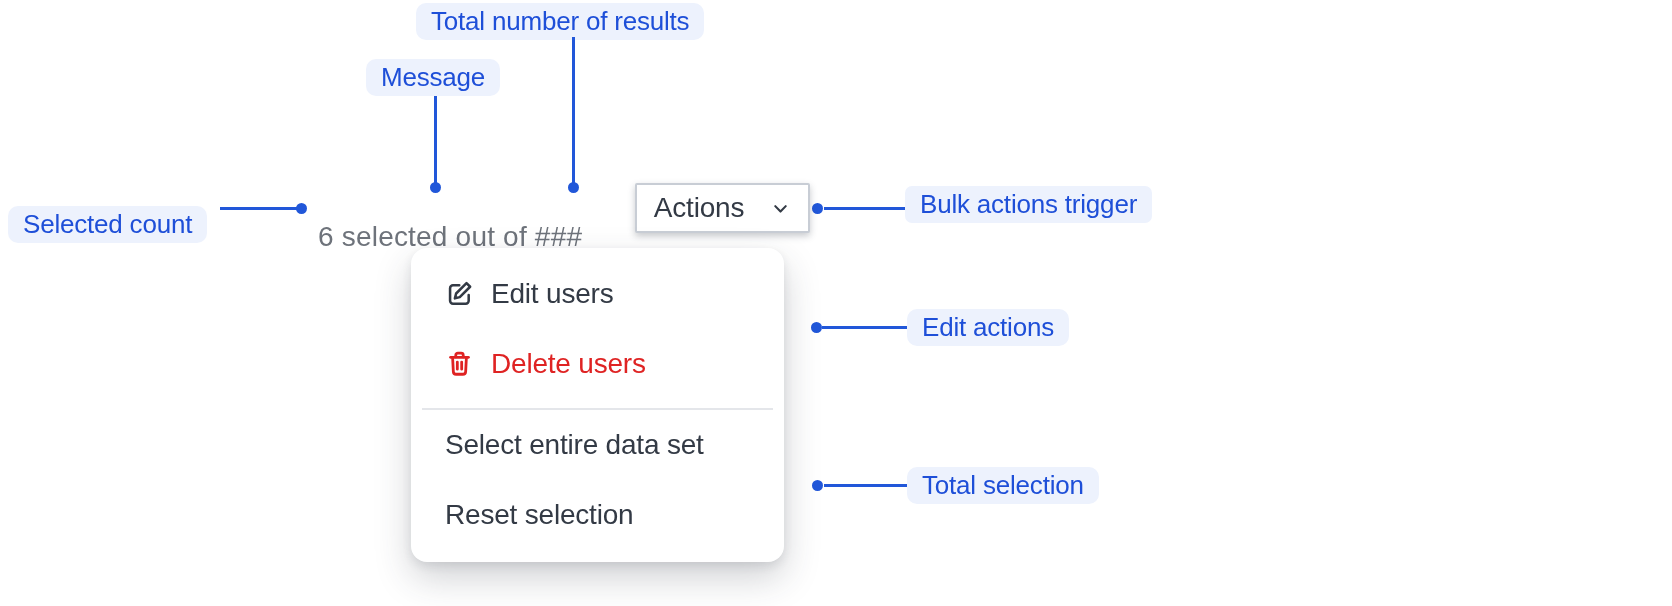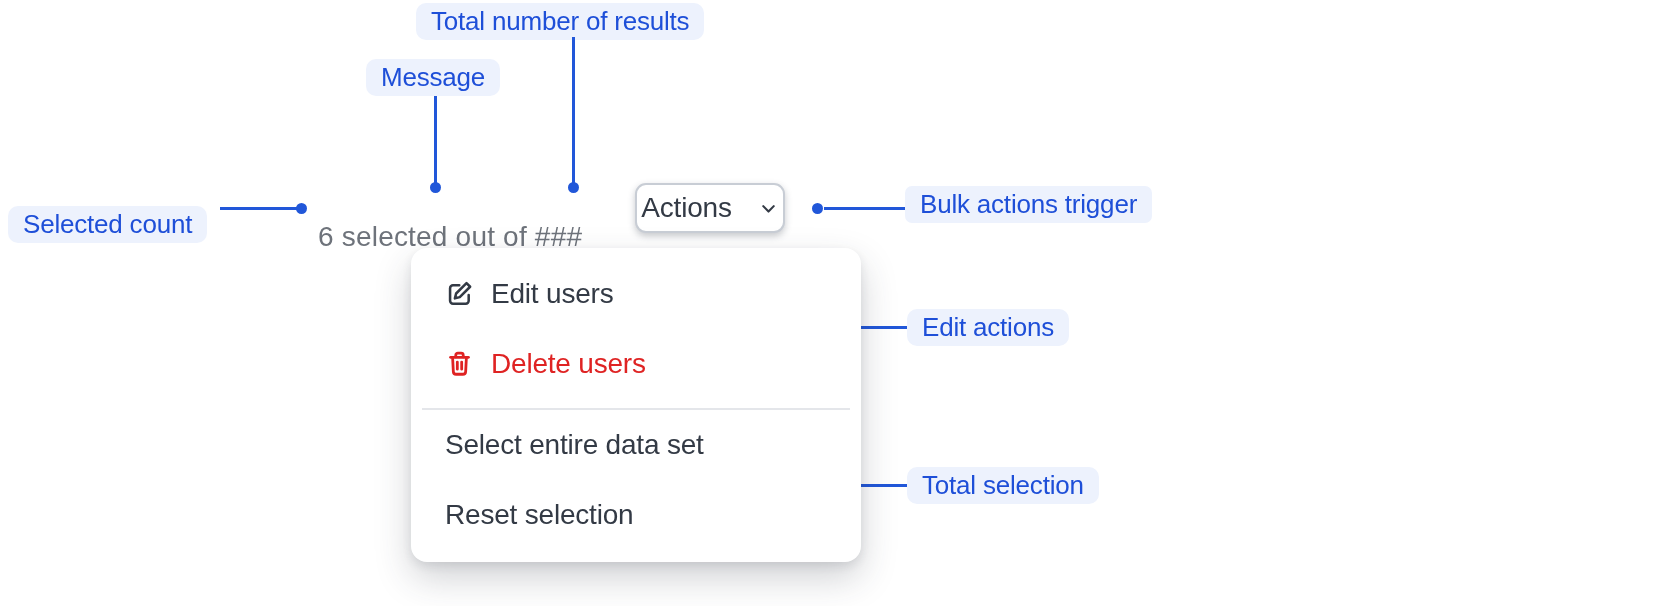--- a/index.html
+++ b/index.html
@@ -34,32 +34,32 @@
   
   .message{
     position:absolute;left:318px;top:193px;
     font-size:28px;color:#6e737b;letter-spacing:0.2px;
     white-space:nowrap;
     margin-top:28px;
   }
   
   .actions-btn{
     position:absolute;left:635px;top:183px;
-    width:150px;height:50px;box-sizing:border-box;
+    width:175px;height:50px;box-sizing:border-box;
     background:#ffffff;
-    border:2px solid #c8cdd5;border-radius:11px;
+    border:2px solid #c8cdd5;border-radius:2px;
     box-shadow:0 3px 7px rgba(55,62,75,0.28);
     display:flex;align-items:center;justify-content:center;gap:26px;
     font-size:28px;color:#333a45;letter-spacing:-0.2px;
     cursor:pointer;
   }
   
   .menu-panel{
     position:absolute;left:411px;top:248px;
-    width:450px;height:314px;box-sizing:border-box;
+    width:373px;height:314px;box-sizing:border-box;
     background:#ffffff;border-radius:16px;
     box-shadow:0 16px 36px rgba(44,51,63,0.22), 0 4px 10px rgba(44,51,63,0.10);
     padding:11px 0 12px 0;
     display:flex;flex-direction:column;text-align:right;
   }
   .menu-item{
     height:70px;display:flex;align-items:center;
     padding:0 34px;gap:17px;
     font-size:28px;color:#333a45;letter-spacing:-0.2px;
     cursor:pointer;white-space:nowrap;

